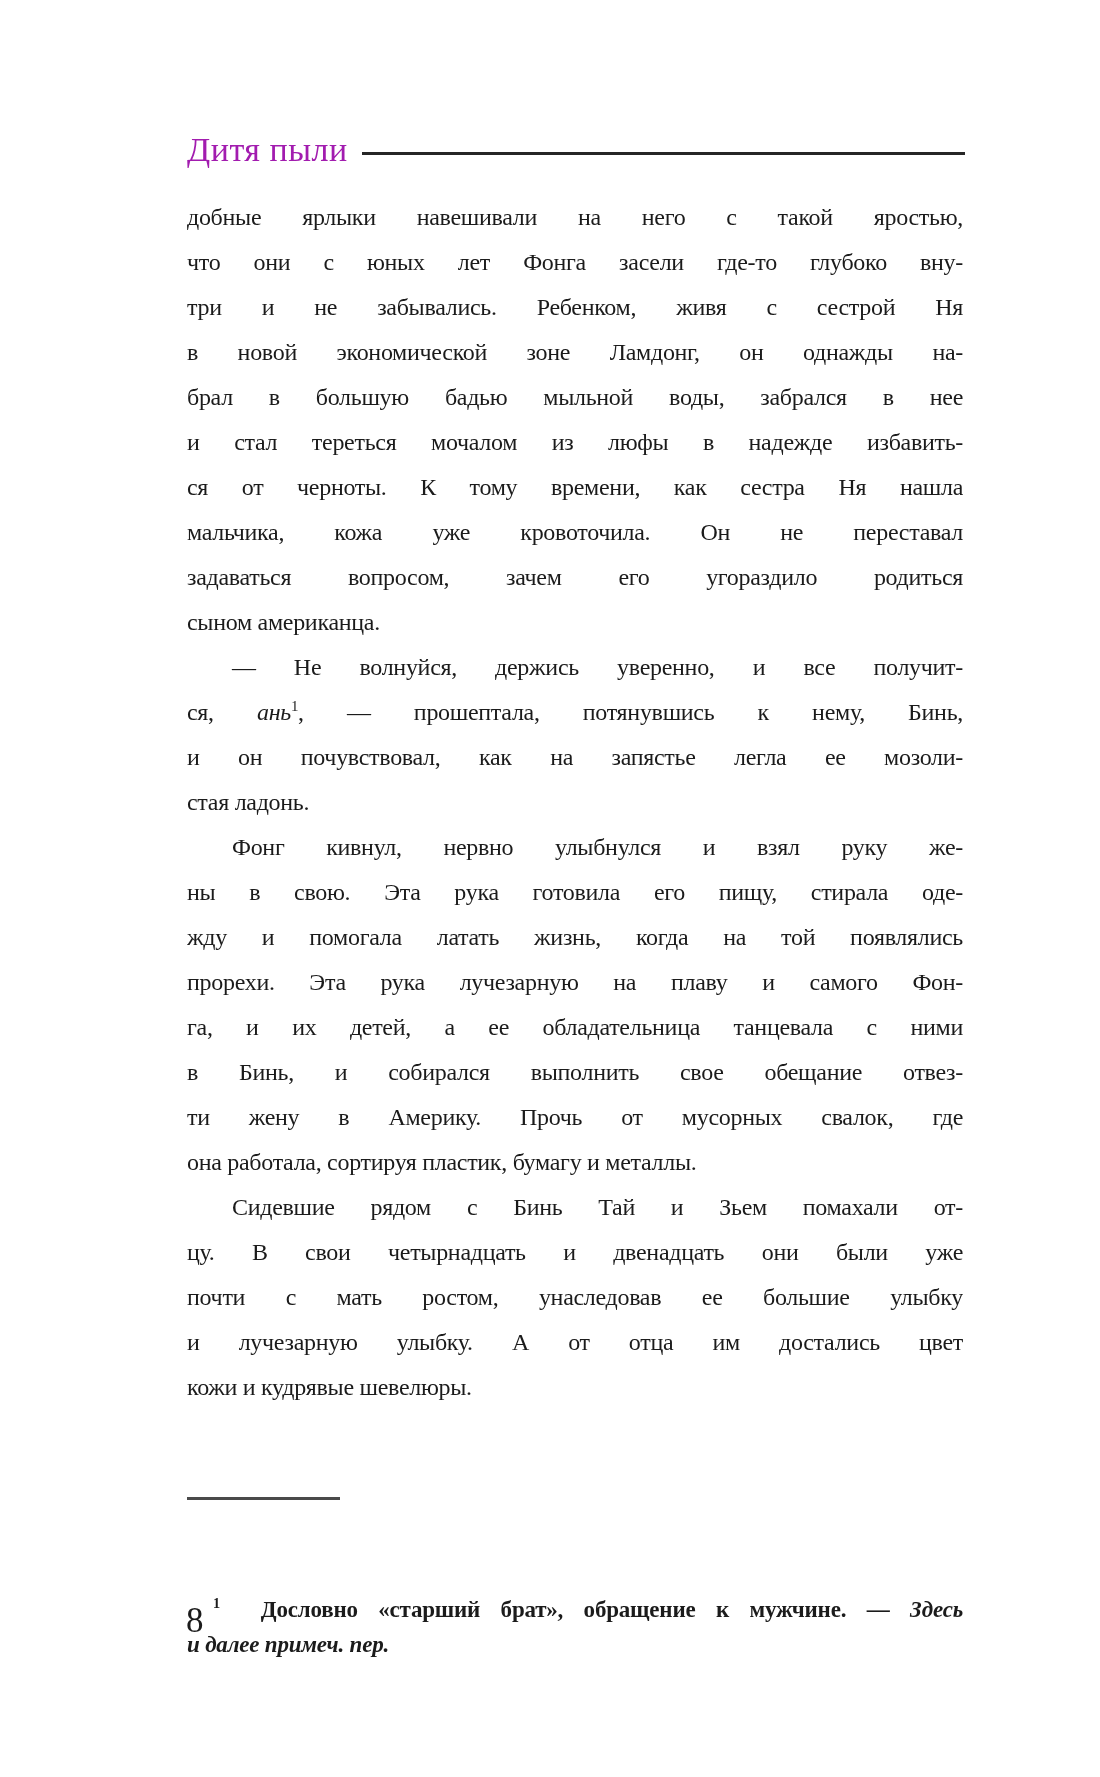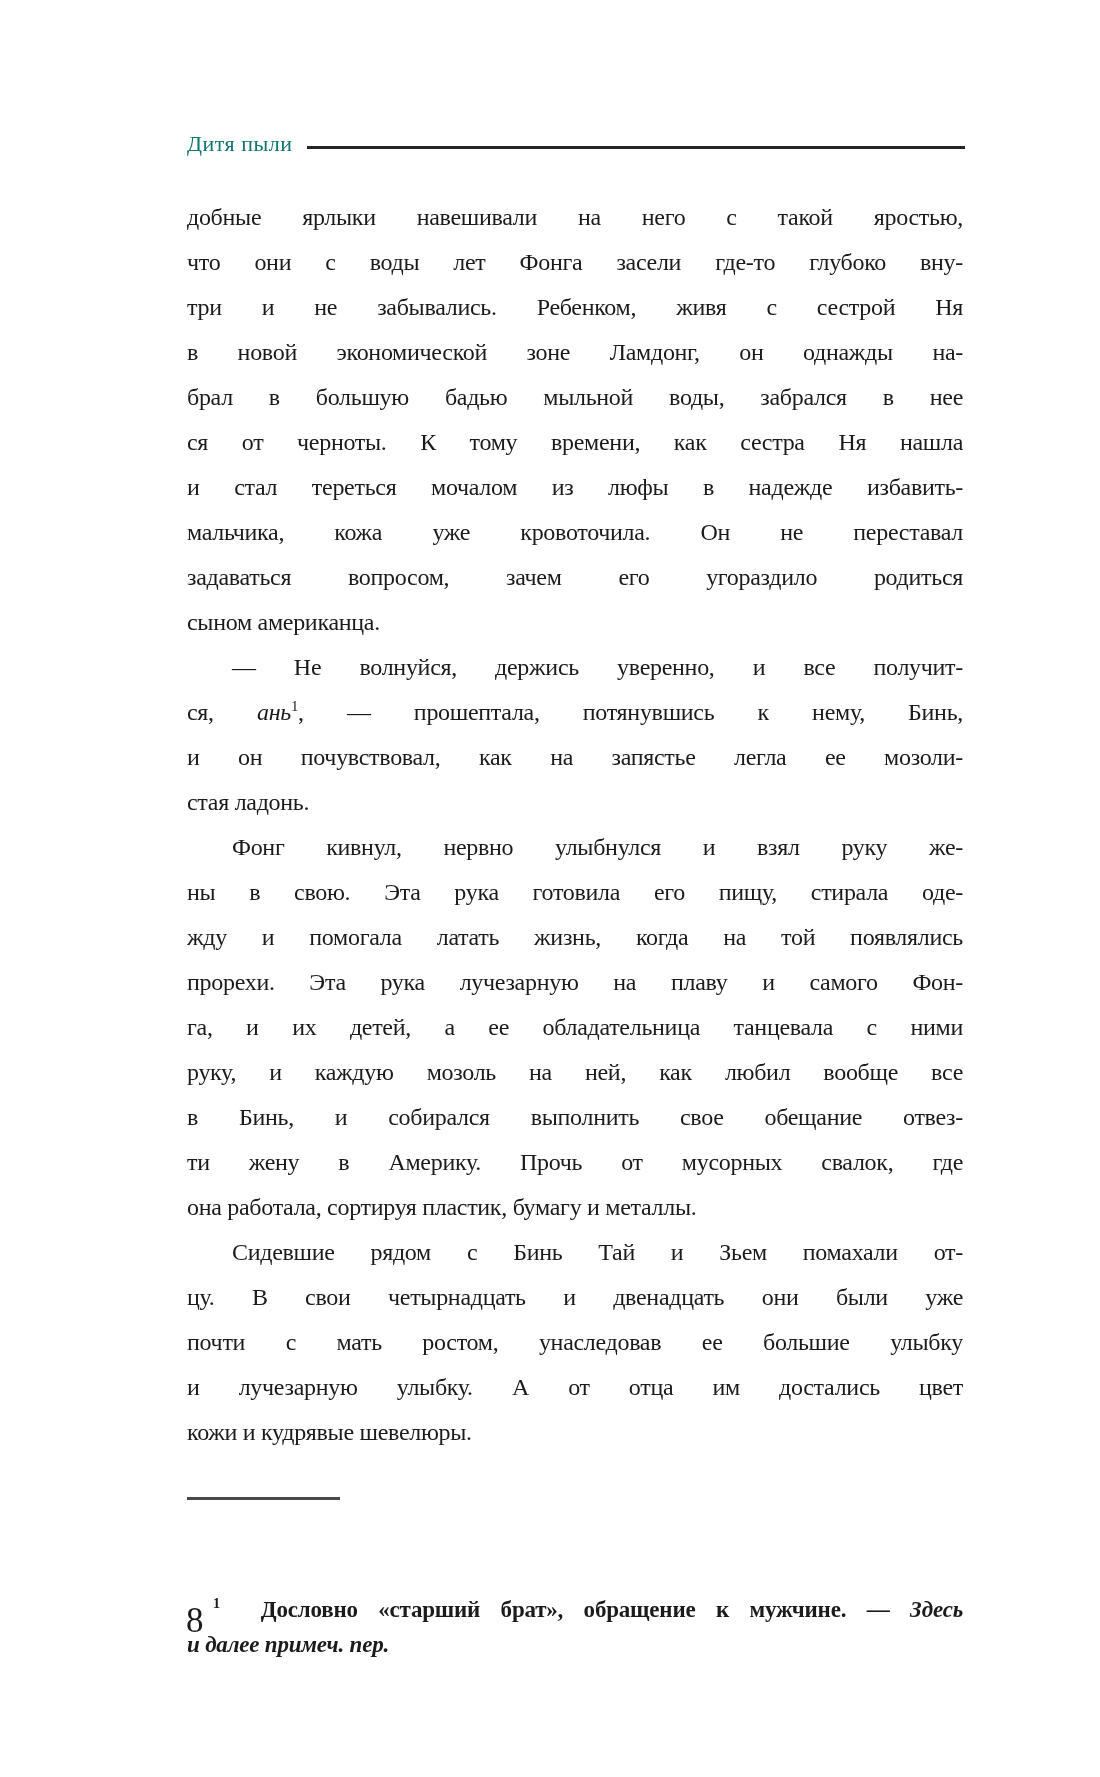--- a/index.html
+++ b/index.html
@@ -16,22 +16,22 @@
   
   .running-head {
     position: absolute;
     left: 187px;
     top: 131px;
     width: 778px;
     display: flex;
     align-items: center;
   }
   .running-head .title {
-    font-size: 22px;
-    color: #0f766e;
+    font-size: 34px;
+    color: #a21caf;
     letter-spacing: 0.5px;
     white-space: nowrap;
   }
   .head-rule {
     flex: 1;
     height: 3px;
     background: #262626;
     margin-left: 14px;
     position: relative;
     top: 3px;
@@ -98,43 +98,42 @@
 <div class="page">
 
   <div class="running-head">
     <span class="title">Дитя пыли</span>
     <div class="head-rule"></div>
   </div>
 
   <div class="body-text" id="body-text">
       <div class="paragraph">
         <div class="line"><span>добные ярлыки навешивали на него с такой яростью,</span></div>
-        <div class="line"><span>что они с воды лет Фонга засели где-то глубоко вну-</span></div>
+        <div class="line"><span>что они с юных лет Фонга засели где-то глубоко вну-</span></div>
         <div class="line"><span>три и не забывались. Ребенком, живя с сестрой Ня</span></div>
         <div class="line"><span>в новой экономической зоне Ламдонг, он однажды на-</span></div>
         <div class="line"><span>брал в большую бадью мыльной воды, забрался в нее</span></div>
+        <div class="line"><span>и стал тереться мочалом из люфы в надежде избавить-</span></div>
         <div class="line"><span>ся от черноты. К тому времени, как сестра Ня нашла</span></div>
-        <div class="line"><span>и стал тереться мочалом из люфы в надежде избавить-</span></div>
         <div class="line"><span>мальчика, кожа уже кровоточила. Он не переставал</span></div>
         <div class="line"><span>задаваться вопросом, зачем его угораздило родиться</span></div>
         <div class="line para-end"><span>сыном американца.</span></div>
       </div>
       <div class="paragraph">
         <div class="line indent"><span>— Не волнуйся, держись уверенно, и все получит-</span></div>
         <div class="line"><span>ся, </span><i>ань</i><sup>1</sup><span>, — прошептала, потянувшись к нему, Бинь,</span></div>
         <div class="line"><span>и он почувствовал, как на запястье легла ее мозоли-</span></div>
         <div class="line para-end"><span>стая ладонь.</span></div>
       </div>
       <div class="paragraph">
         <div class="line indent"><span>Фонг кивнул, нервно улыбнулся и взял руку же-</span></div>
         <div class="line"><span>ны в свою. Эта рука готовила его пищу, стирала оде-</span></div>
         <div class="line"><span>жду и помогала латать жизнь, когда на той появлялись</span></div>
         <div class="line"><span>прорехи. Эта рука лучезарную на плаву и самого Фон-</span></div>
         <div class="line"><span>га, и их детей, а ее обладательница танцевала с ними</span></div>
-        <div class="line"><span>руку, и каждую мозоль на ней, как любил вообще все</span></div>
         <div class="line"><span>в Бинь, и собирался выполнить свое обещание отвез-</span></div>
         <div class="line"><span>ти жену в Америку. Прочь от мусорных свалок, где</span></div>
         <div class="line para-end"><span>она работала, сортируя пластик, бумагу и металлы.</span></div>
       </div>
       <div class="paragraph">
         <div class="line indent"><span>Сидевшие рядом с Бинь Тай и Зьем помахали от-</span></div>
         <div class="line"><span>цу. В свои четырнадцать и двенадцать они были уже</span></div>
         <div class="line"><span>почти с мать ростом, унаследовав ее большие улыбку</span></div>
         <div class="line"><span>и лучезарную улыбку. А от отца им достались цвет</span></div>
         <div class="line para-end"><span>кожи и кудрявые шевелюры.</span></div>

